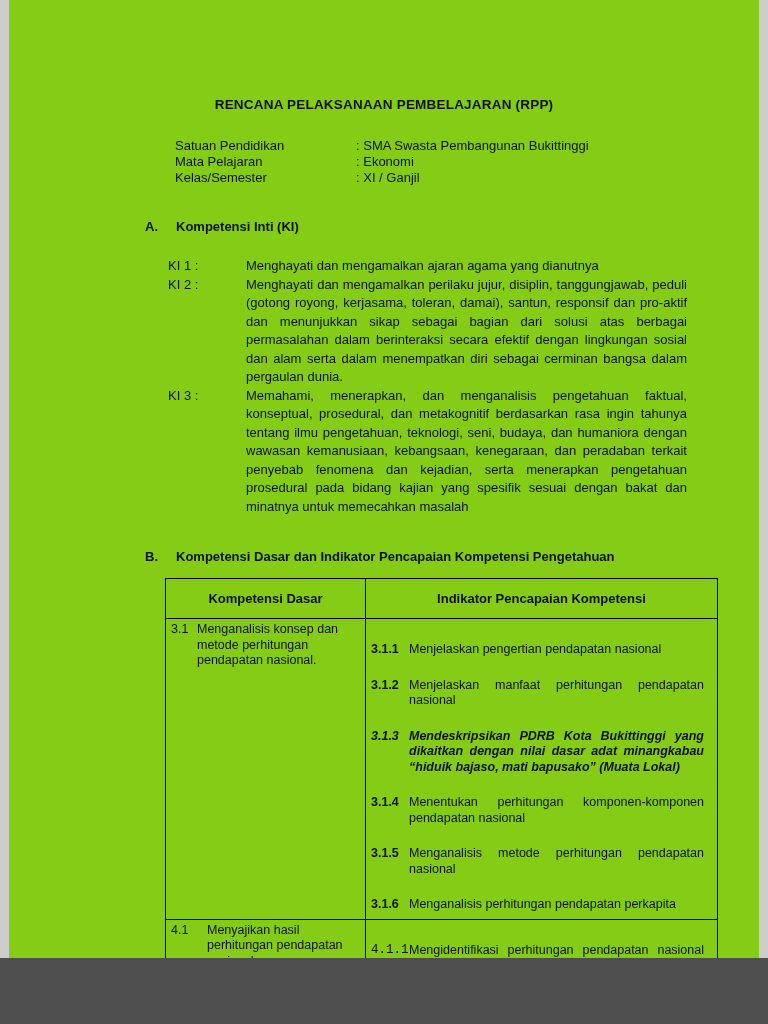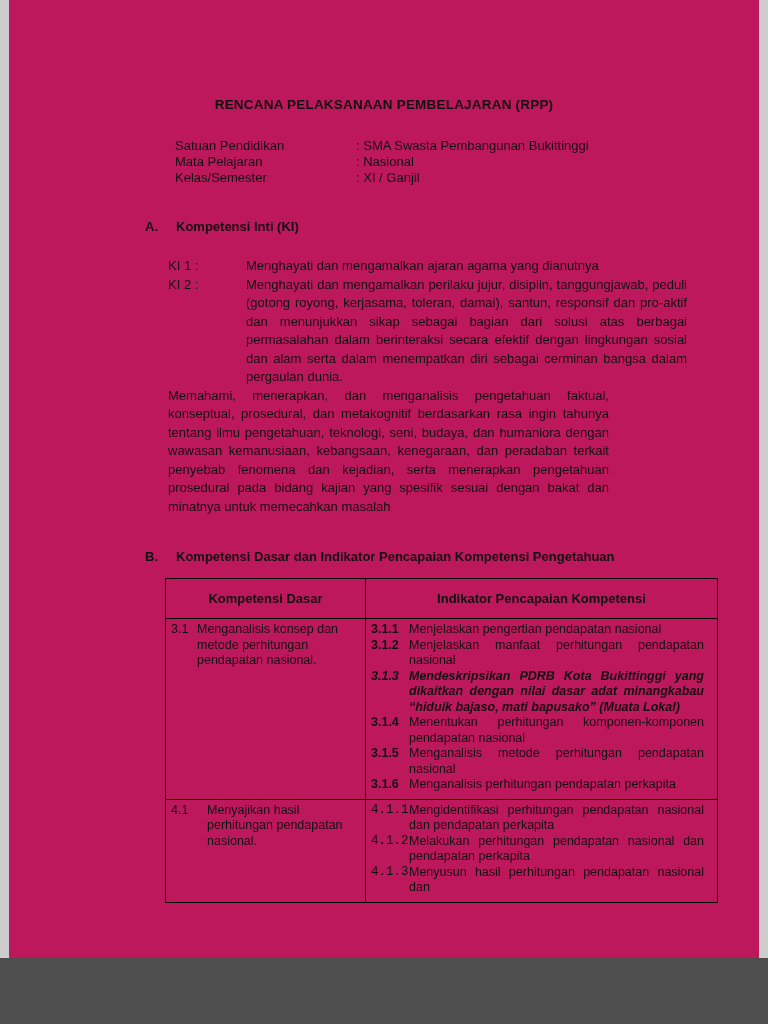--- a/index.html
+++ b/index.html
@@ -8,21 +8,21 @@
     position:relative;
     overflow:hidden;
     background:#cdcdcd;
     font-family:"Liberation Sans", sans-serif;
     color:#111;
   }
   .page {
     position:absolute;
     left:9px; top:0;
     width:750px; height:1014px;
-    background:#be185d;
+    background:#84cc16;
     padding-top:97px;
   }
   .bottom-bar {
     position:absolute;
     left:0; bottom:0;
     width:768px; height:66px;
     background:#4e4e4e;
   }
   .title {
     text-align:center;
@@ -76,40 +76,41 @@
     padding-left:26px;
     line-height:15.5px;
   }
   .kd-item.wide { padding-left:36px; }
   .kd-item .num { position:absolute; left:0; top:0; }
   .ind {
     position:relative;
     padding-left:38px;
     text-align:justify;
     line-height:15.5px;
+    margin-top:20px;
   }
   .ind .num { position:absolute; left:0; top:0; font-weight:bold; }
   .ind.plain .num { font-weight:normal;font-family:Liberation Mono, monospace; }
   .ind.emph { font-weight:bold; font-style:italic; }
 </style>
 </head>
 <body>
 
 <div class="page">
 
   <div class="title">RENCANA PELAKSANAAN PEMBELAJARAN (RPP)</div>
 
   <div class="meta">
     <div class="meta-row">
       <span class="meta-label">Satuan Pendidikan</span>
       <span class="meta-value">: SMA Swasta Pembangunan Bukittinggi</span>
     </div>
     <div class="meta-row">
       <span class="meta-label">Mata Pelajaran</span>
-      <span class="meta-value">: Nasional</span>
+      <span class="meta-value">: Ekonomi</span>
     </div>
     <div class="meta-row">
       <span class="meta-label">Kelas/Semester</span>
       <span class="meta-value">: XI / Ganjil</span>
     </div>
   </div>
 
   <div class="sec-heading">
     <span class="sec-letter">A.</span>
     <span class="sec-title">Kompetensi Inti (KI)</span>
@@ -118,20 +119,21 @@
   <div class="ki-list">
     <div class="ki-item">
       <span class="ki-label">KI 1 :</span>
       <div class="ki-text">Menghayati dan mengamalkan ajaran agama yang dianutnya</div>
     </div>
     <div class="ki-item">
       <span class="ki-label">KI 2 :</span>
       <div class="ki-text">Menghayati dan mengamalkan perilaku jujur, disiplin, tanggungjawab, peduli (gotong royong, kerjasama, toleran, damai), santun, responsif dan pro-aktif dan menunjukkan sikap sebagai bagian dari solusi atas berbagai permasalahan dalam berinteraksi secara efektif dengan lingkungan sosial dan alam serta dalam menempatkan diri sebagai cerminan bangsa dalam pergaulan dunia.</div>
     </div>
     <div class="ki-item">
+      <span class="ki-label">KI 3 :</span>
       <div class="ki-text">Memahami, menerapkan, dan menganalisis pengetahuan faktual, konseptual, prosedural, dan metakognitif berdasarkan rasa ingin tahunya tentang ilmu pengetahuan, teknologi, seni, budaya, dan humaniora dengan wawasan kemanusiaan, kebangsaan, kenegaraan, dan peradaban terkait penyebab fenomena dan kejadian, serta menerapkan pengetahuan prosedural pada bidang kajian yang spesifik sesuai dengan bakat dan minatnya untuk memecahkan masalah</div>
     </div>
     <div class="ki-item">
     </div>
   </div>
 
   <div class="sec-heading">
     <span class="sec-letter">B.</span>
     <span class="sec-title">Kompetensi Dasar dan Indikator Pencapaian Kompetensi Pengetahuan</span>
   </div>

